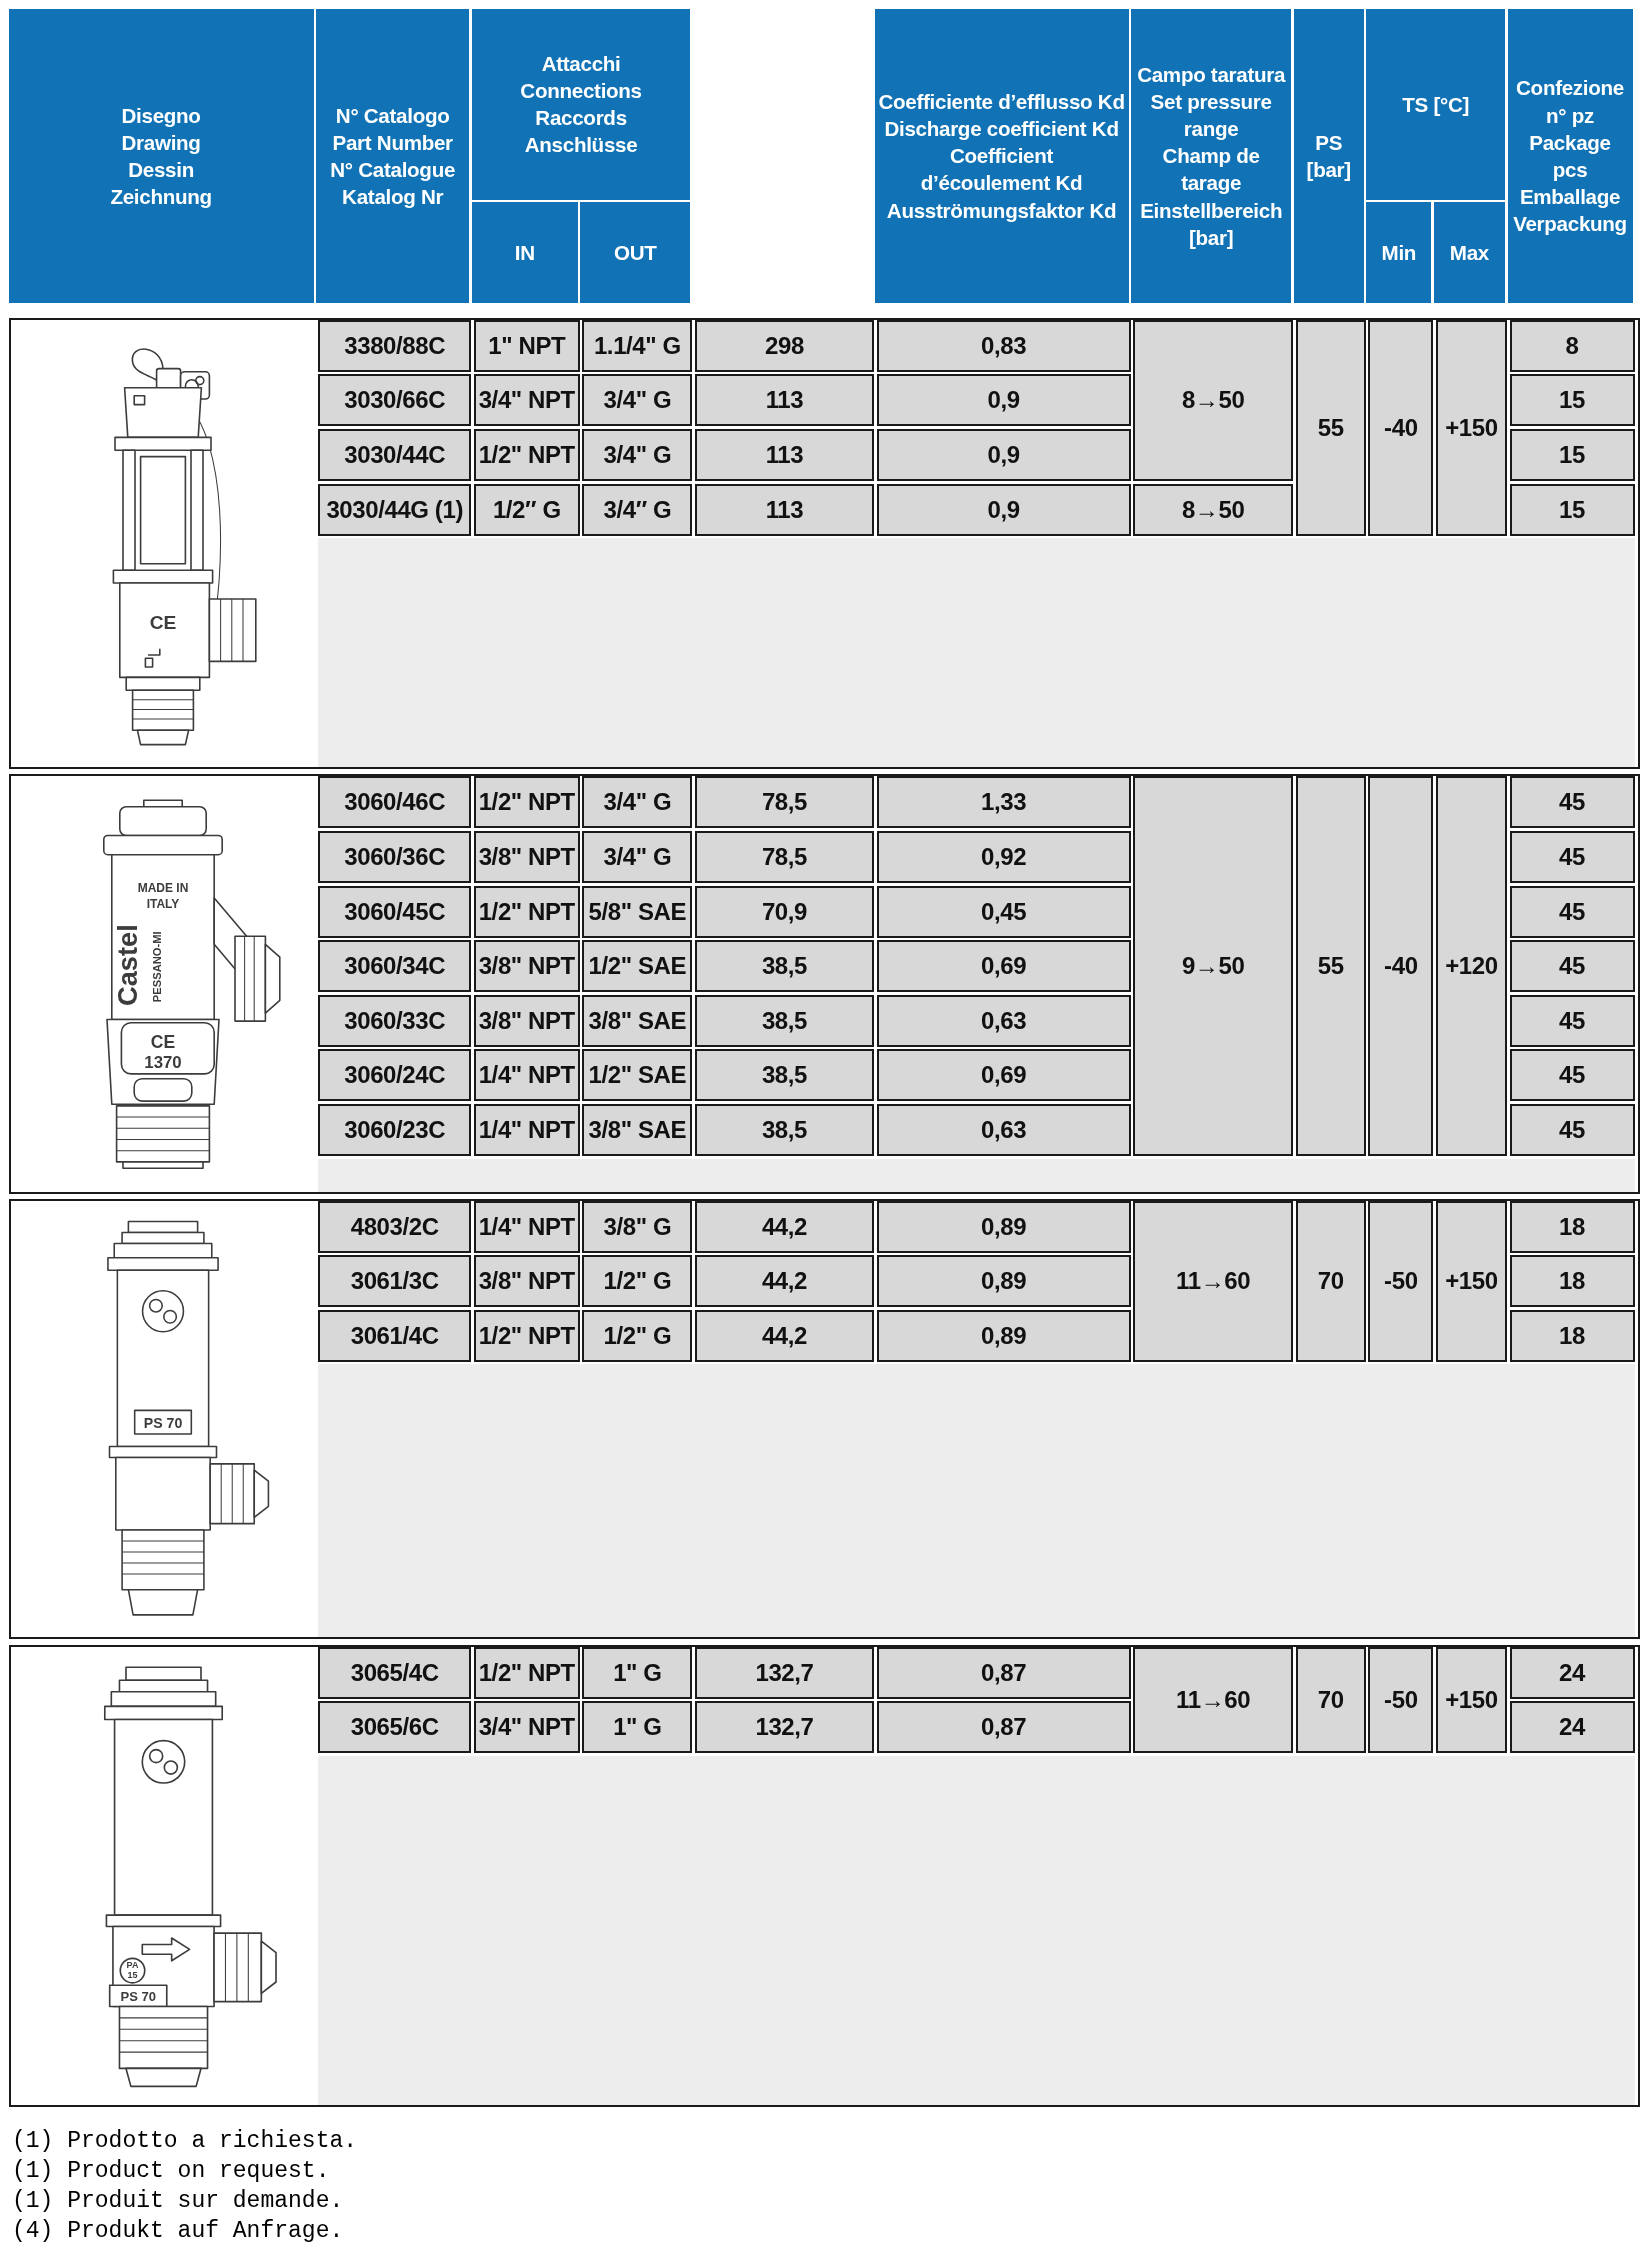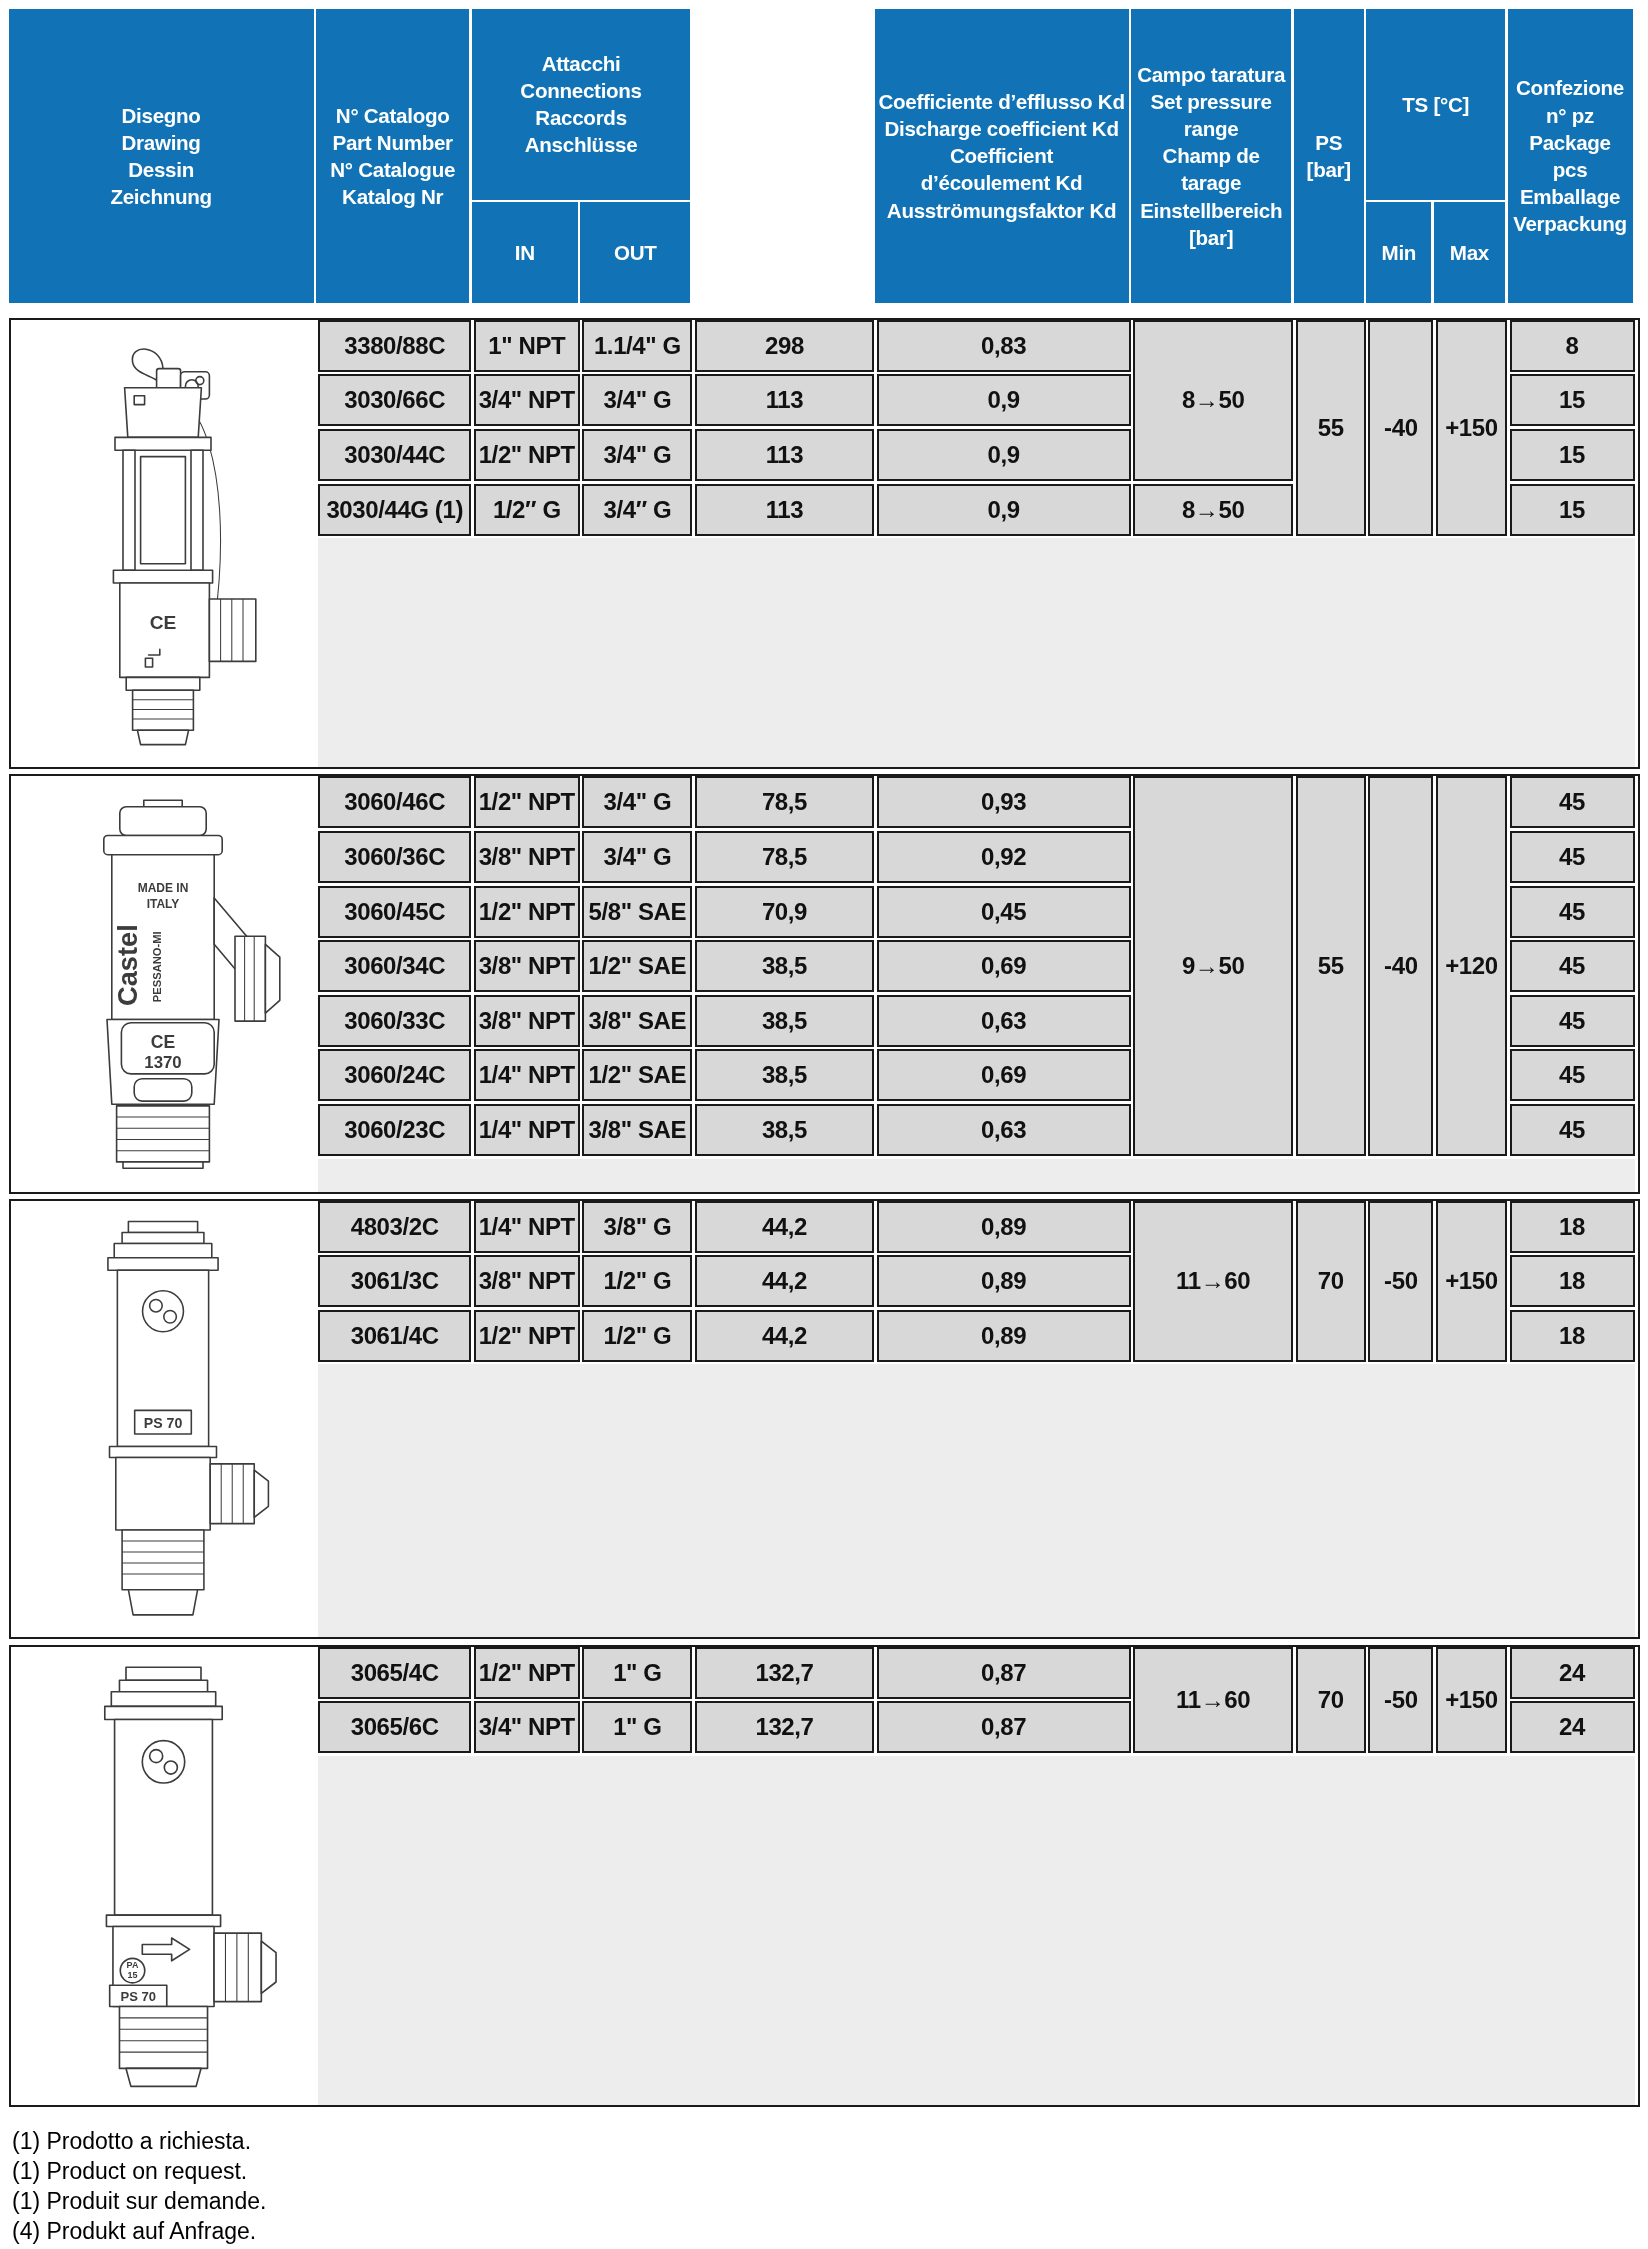--- a/index.html
+++ b/index.html
@@ -56,21 +56,21 @@
   .filler{
     background:#ededed;
   }
   
   svg{display:block;}
   .ln{fill:none;stroke:#3c3c3c;stroke-width:2;stroke-linejoin:round;stroke-linecap:round;}
   .lnF{fill:#fff;stroke:#3c3c3c;stroke-width:2;stroke-linejoin:round;}
   .thin{fill:none;stroke:#3c3c3c;stroke-width:1.3;}
   .dtx{fill:#3c3c3c;font-weight:bold;}
   
-  .notes{margin-top:19px;padding-left:3.4px;}
+  .notes{margin-top:19px;padding-left:3.4px;font-family:Liberation Mono, monospace;}
   .note{
     font-size:23px;
     line-height:30px;
     color:#000;
   }
 </style>
 </head>
 <body>
 
 <div class="grid thead">
@@ -208,21 +208,21 @@
       <line class="thin" x1="92" y1="430" x2="208" y2="430"></line>
       <line class="thin" x1="92" y1="444" x2="208" y2="444"></line>
       <rect class="lnF" x="100" y="458" width="100" height="8"></rect>
     </svg>
   </div>
 
   <div class="cell" style="grid-column:2;grid-row:1">3060/46C</div>
   <div class="cell" style="grid-column:3;grid-row:1">1/2" NPT</div>
   <div class="cell" style="grid-column:4;grid-row:1">3/4" G</div>
   <div class="cell" style="grid-column:5;grid-row:1">78,5</div>
-  <div class="cell" style="grid-column:6;grid-row:1">0,93</div>
+  <div class="cell" style="grid-column:6;grid-row:1">1,33</div>
   <div class="cell" style="grid-column:11;grid-row:1">45</div>
 
   <div class="cell" style="grid-column:2;grid-row:2">3060/36C</div>
   <div class="cell" style="grid-column:3;grid-row:2">3/8" NPT</div>
   <div class="cell" style="grid-column:4;grid-row:2">3/4" G</div>
   <div class="cell" style="grid-column:5;grid-row:2">78,5</div>
   <div class="cell" style="grid-column:6;grid-row:2">0,92</div>
   <div class="cell" style="grid-column:11;grid-row:2">45</div>
 
   <div class="cell" style="grid-column:2;grid-row:3">3060/45C</div>

